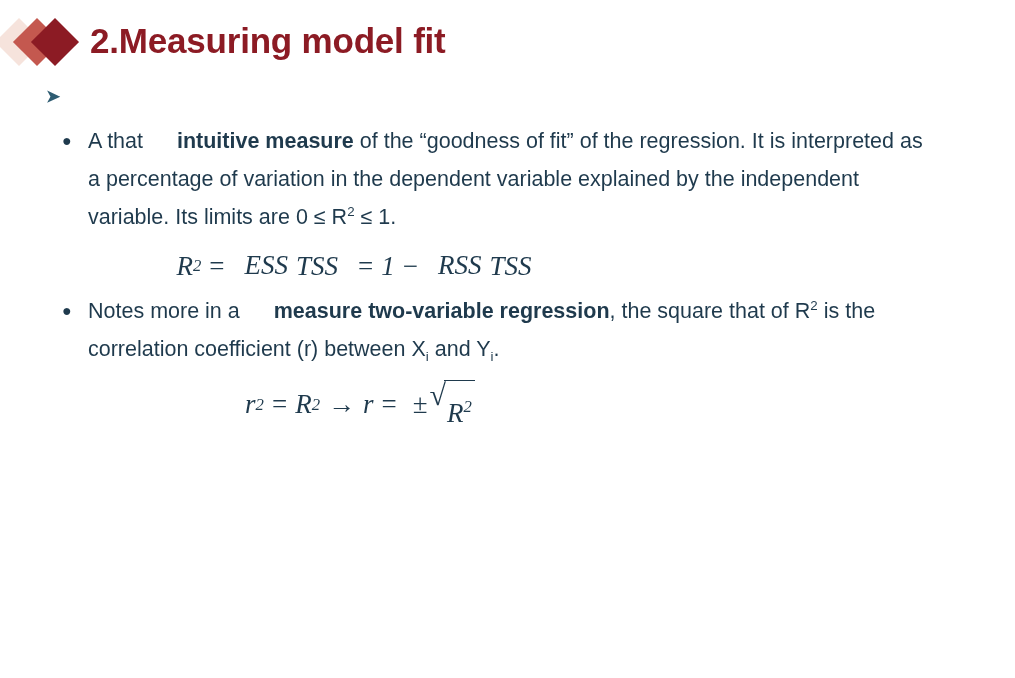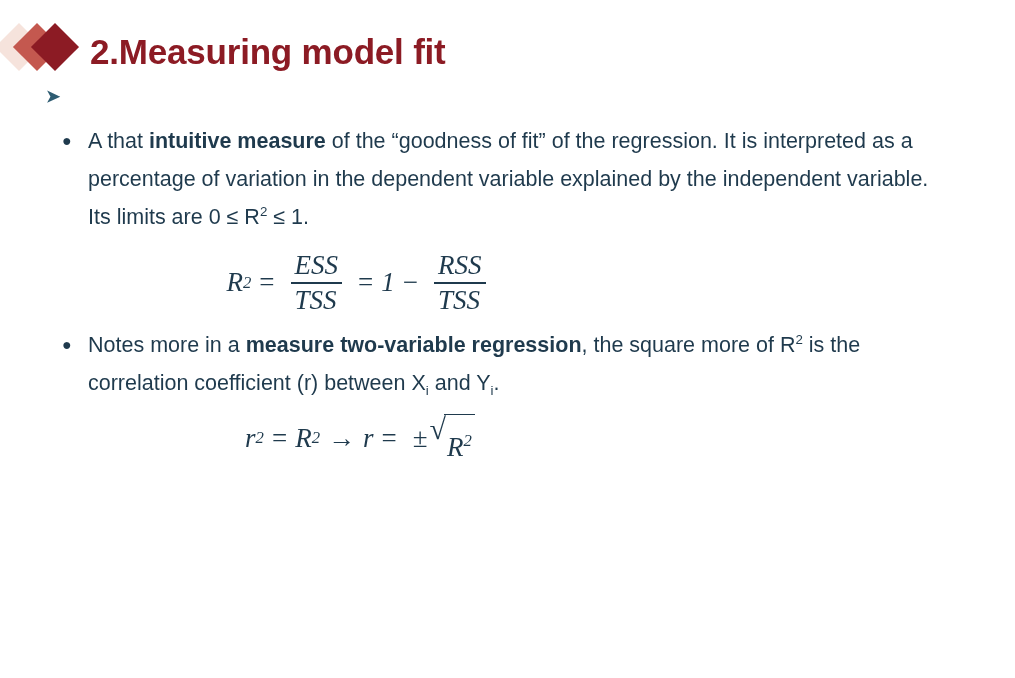--- a/index.html
+++ b/index.html
@@ -15,21 +15,21 @@
     overflow: hidden;
     position: relative;
   }
 
   
   .title-row {
     position: absolute;
     left: 0;
     top: 10px;
     display: flex;
-    align-items: flex-end;
+    align-items: center;
     height: 62px;
   }
   .diamond-group {
     position: relative;
     width: 86px;
     height: 52px;
     margin-left: 0px;
     flex: 0 0 auto;
   }
   .diamond {
@@ -106,21 +106,21 @@
     line-height: 38px;
     text-align: left;
     padding-left: 22px;
     box-sizing: border-box;
     color: #1f3a4d;
   }
   .lvl2 .text {
     line-height: 38px;
     max-width: 845px;
   }
-  .lvl2 .text b { font-weight: bold; }
+  .lvl2 .text b { font-weight: bold; margin-left: 28px; }
 
   sup { font-size: 0.62em; vertical-align: super; line-height: 0; }
   sub { font-size: 0.62em; vertical-align: sub; line-height: 0; }
 
   
   .equation {
     font-family: "Liberation Serif", serif;
     font-style: italic;
     color: #1f3a4d;
     display: flex;
@@ -135,22 +135,22 @@
     margin-left: -160px;
   }
   .eq2 {
     margin-top: 12px;
     font-size: 27px;
     margin-left: -160px;
   }
   .eq-item { display: inline-flex; align-items: center; }
   .frac {
     display: inline-flex;
-    flex-direction: column;
-    align-items: flex-start;
+    flex-direction: row;
+    align-items: flex-end;
     vertical-align: middle;
     margin: 0 8px;
   }
   .frac .num { padding: 0 4px 1px 4px; }
   .frac .den { padding: 1px 4px 0 4px; }
   .frac .bar {
     width: 100%;
     height: 1.6px;
     background: #1f3a4d;
   }
@@ -211,21 +211,21 @@
     <span class="op">−</span>
     <span class="frac">
       <span class="num">RSS</span>
       <span class="bar"></span>
       <span class="den">TSS</span>
     </span>
   </div>
 
   <div class="lvl2">
     <span class="marker">●</span>
-    <span class="text"><span>Notes more in a </span><b>measure two-variable regression</b><span>, the square more of R</span><sup>2</sup><span> is the correlation coefficient (r) between X</span><sub>i</sub><span> and Y</span><sub>i</sub><span>.</span></span>
+    <span class="text"><span>Notes more in a </span><b>measure two-variable regression</b><span>, the square that of R</span><sup>2</sup><span> is the correlation coefficient (r) between X</span><sub>i</sub><span> and Y</span><sub>i</sub><span>.</span></span>
   </div>
 
   <div class="equation eq2">
     <span class="eq-item">
       <span>r</span>
         <span class="eq-sup">2</span>
     </span>
     <span class="op">=</span>
     <span class="eq-item">
       <span>R</span>

